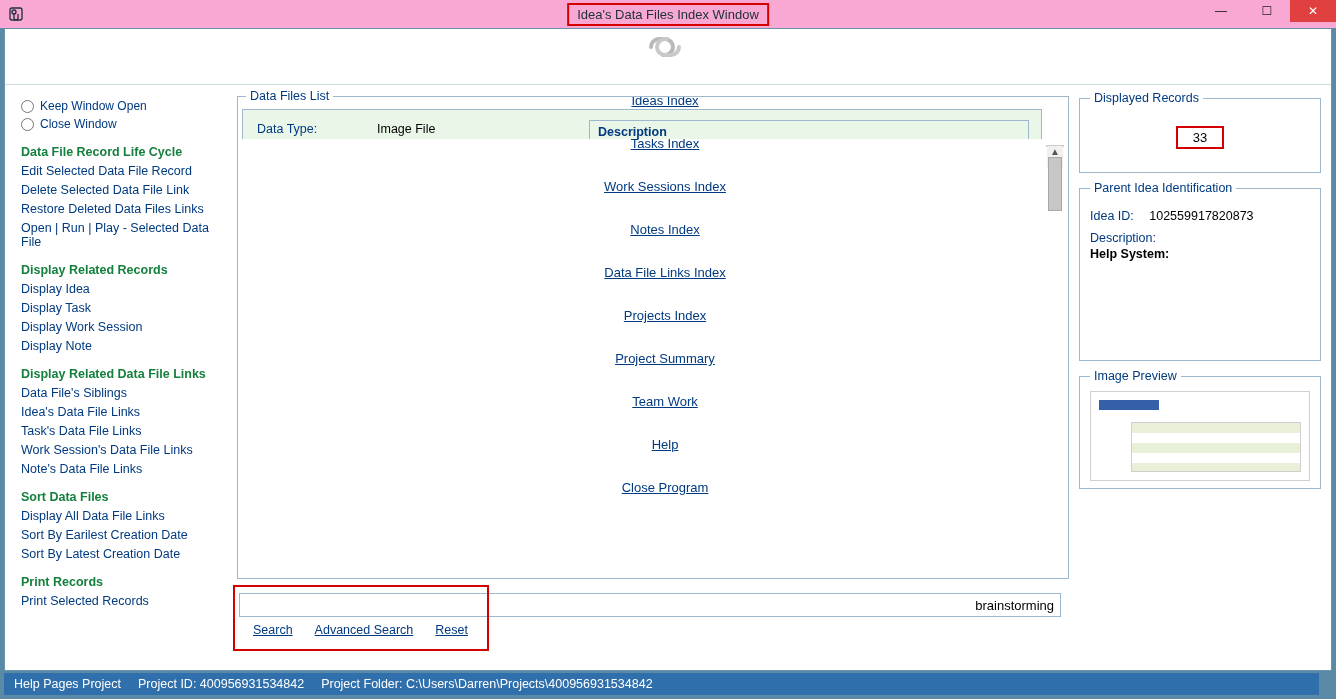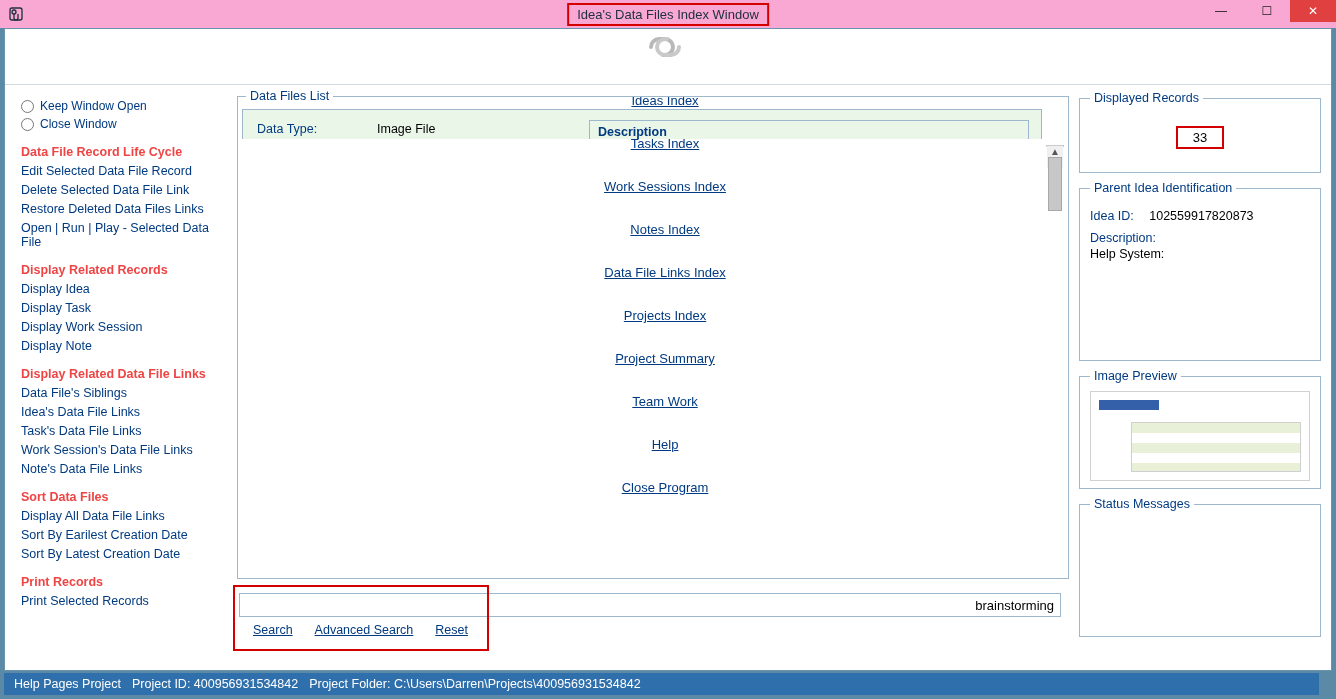--- a/index.html
+++ b/index.html
@@ -34,21 +34,21 @@
   .topnav .icon-slot { width:56px; height:40px; display:flex; align-items:center; justify-content:center; }
   .topnav a {
     color:#003a80; font-size:13px; text-decoration:underline; cursor:pointer;
   }
 
   .main-flex { display:flex; height:calc(100% - 56px); }
 
   .leftcol { width:230px; padding:10px 12px 24px 16px; overflow:hidden; }
   .radio-row { display:flex; align-items:center; gap:6px; color:#003a80; margin:4px 0; font-size:12px; }
   .radio-row input { accent-color:#003a80; }
-  .leftcol h4 { color:#ef4444; font-size:12.5px; font-weight:bold; margin-top:14px; margin-bottom:4px; }
+  .leftcol h4 { color:#15803d; font-size:12.5px; font-weight:bold; margin-top:14px; margin-bottom:4px; }
   .leftcol a { display:block; color:#003a80; text-decoration:none; font-size:12.5px; margin:5px 0; cursor:pointer; }
 
   .centercol { flex:1 1 auto; position:relative; padding:4px 6px 4px 2px; display:flex; flex-direction:column; }
   fieldset.dflist {
     border:1px solid #9db8cc; padding:0; height:490px; position:relative;
   }
   fieldset.dflist > legend { color:#003a80; font-size:12.5px; padding:0 4px; margin-left:8px; }
   .listhdr { text-align:center; font-size:16px; color:#003a80; margin:8px 0 10px; }
   .records-inner { position:absolute; inset:0; overflow:hidden; padding-right:22px; }
 
@@ -95,21 +95,21 @@
   .rightcol { width:256px; padding:6px 10px 6px 4px; display:flex; flex-direction:column; gap:8px; }
   .rightcol fieldset { border:1px solid #9db8cc; padding:8px 10px 10px 10px; }
   .rightcol legend { color:#003a80; font-size:12.5px; padding:0 4px; }
   .disp-count {
     border:2px solid #d40000; width:48px; text-align:center; padding:2px 0;
     margin:13px auto; color:#000; font-size:13px;
   }
   .kv { color:#003a80; font-size:12.5px; margin:6px 0; }
   .kv .v { color:#000; margin-left:12px; }
   .desc-label { color:#003a80; font-size:12.5px; margin-top:8px; }
-  .desc-title { color:#000; font-size:12.5px; margin-top:2px; }
+  .desc-title { color:#000; font-size:12.5px; margin-top:2px;font-weight:bold; }
   .desc-text { color:#000; font-size:12.5px; margin-top:2px; line-height:1.35; }
 
   .preview-box { height:120px; }
   .preview-img {
     width:100%; height:90px; background:#fff; border:1px solid #d0d0d0;
     position:relative; overflow:hidden;
   }
   
   .preview-img::before {
     content:""; position:absolute; left:8px; top:8px; right:8px; height:10px;
@@ -119,21 +119,21 @@
     background:
       repeating-linear-gradient(to bottom,
         #e8f0d8 0 10px, #fff 10px 20px);
     border:1px solid #cfcfcf;
   }
 
   .status-box { height:140px; }
 
   .bottombar {
     position:absolute; left:4px; right:17px; bottom:4px; height:22px;
-    background:#2f6fab; color:#fff; display:flex; align-items:center; gap:11px;
+    background:#2f6fab; color:#fff; display:flex; align-items:center; gap:17px;
     padding:9px 10px; font-size:12.5px;
   }
 
 </style>
 </head>
 <body>
 
 <div class="titlebar">
   <span class="titlebar-icon">
     <svg viewBox="0 0 24 24">
@@ -268,23 +268,20 @@
         <div class="desc-title">Help System:</div>
       </fieldset>
 
       <fieldset class="preview-box">
         <legend>Image Preview</legend>
         <div class="preview-img">
           <div class="preview-rows"></div>
         </div>
       </fieldset>
 
-      <fieldset class="status-box">
-        <legend>Status Messages</legend>
-      </fieldset>
     </div>
 
   </div>
 </div>
 
 <div class="bottombar">
   <span>Help Pages Project</span>
   <span>
     <span>Project ID:</span>
     <span>400956931534842</span>

